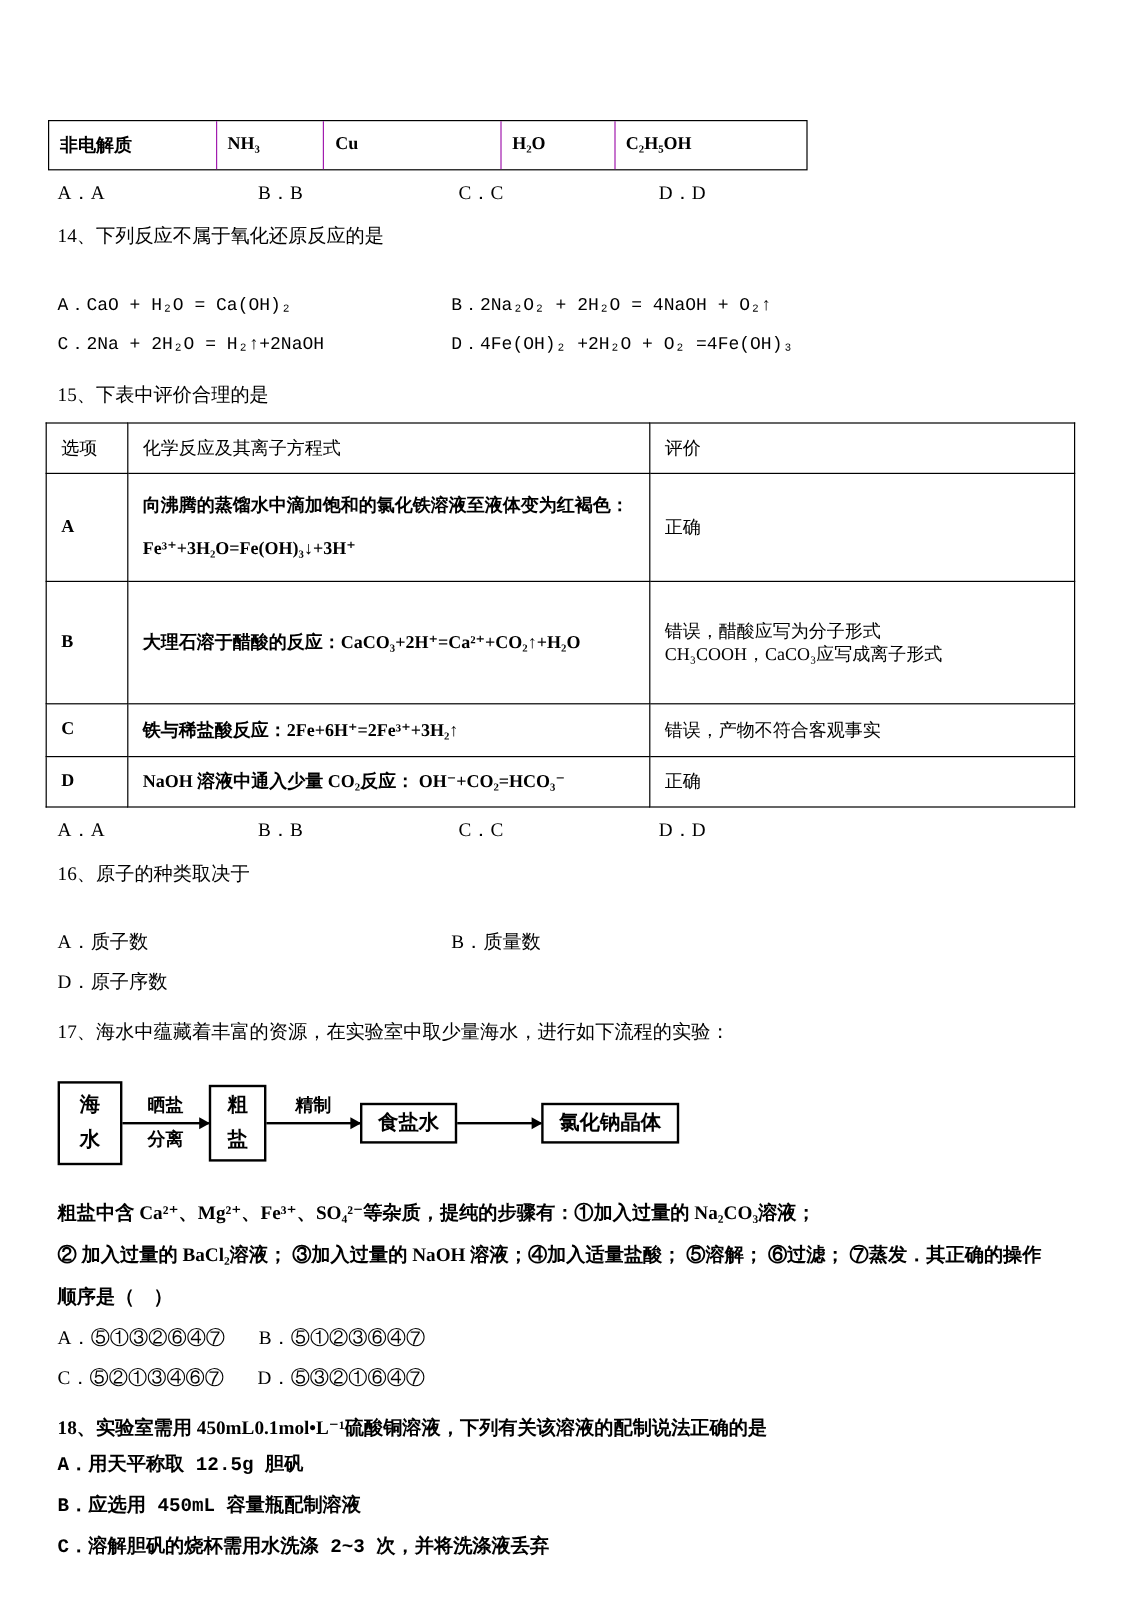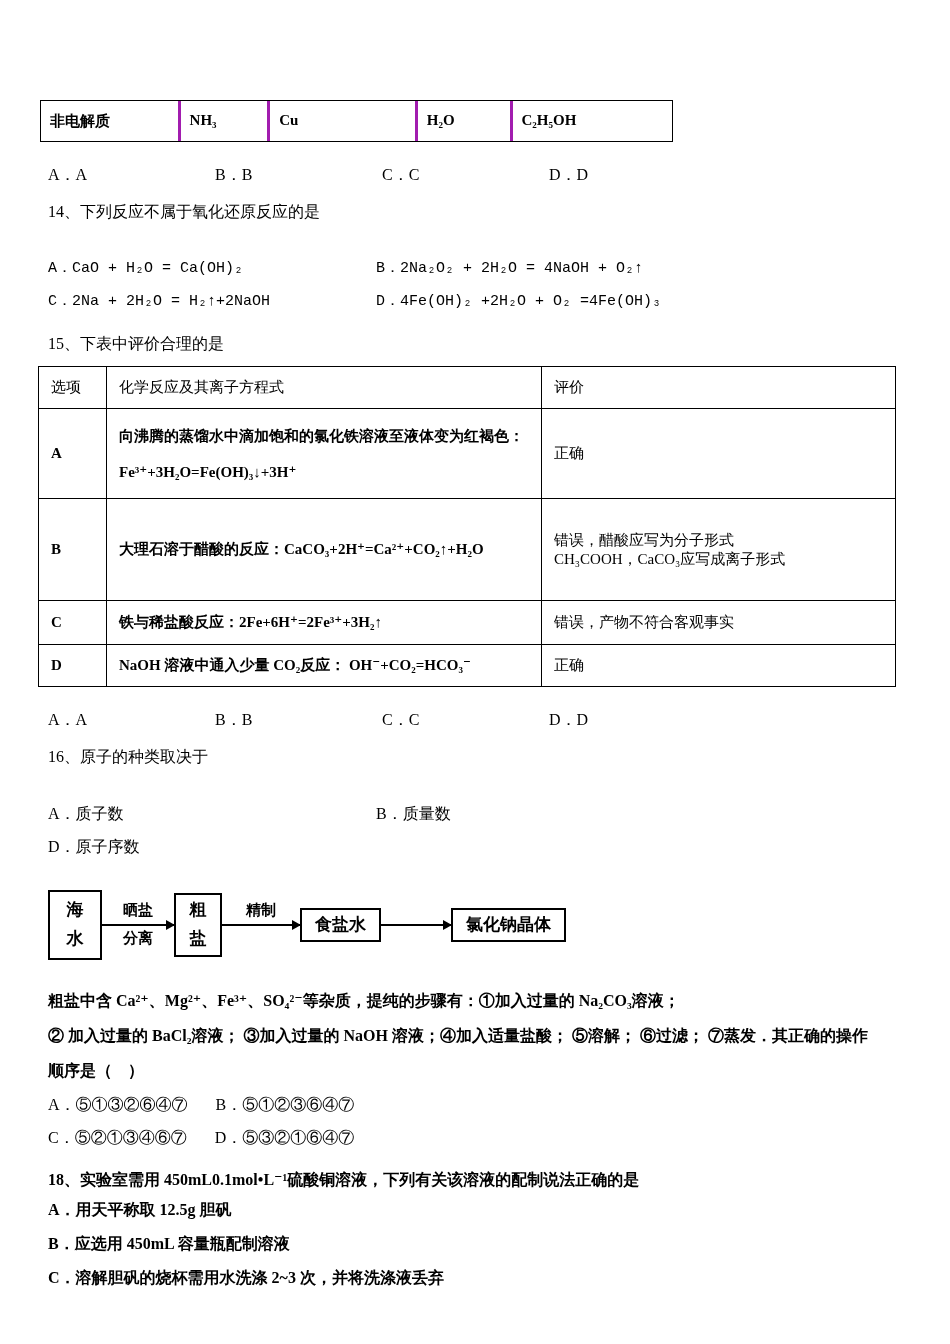--- a/index.html
+++ b/index.html
@@ -6,27 +6,27 @@
   html,body { background:#ffffff; }
   .page {
     width:950px; height:1344px; background:#ffffff; color:#000;
     font-family:"Liberation Serif","DejaVu Serif",serif;
     font-size:16px; position:relative; overflow:hidden;
     padding:100px 55px 0 40px;
   }
 
   
   .table13 { display:flex; width:633px; border:1px solid #000; }
-  .t13-cell { border-right:3px solid #a21caf; padding:11px 9px 10px 9px; font-size:15px; font-weight:bold; }
+  .t13-cell { border-right:1px solid #a21caf; padding:11px 9px 10px 9px; font-size:15px; font-weight:bold; }
   .t13-cell:last-child { border-right:none; }
   .t13-c0 { width:140px; } .t13-c1 { width:90px; } .t13-c2 { width:148px; }
   .t13-c3 { width:95px; } .t13-c4 { width:160px; }
 
   
-  .answers-row { display:flex; margin-top:23px; padding-left:8px; }
+  .answers-row { display:flex; margin-top:9px; padding-left:8px; }
   .answers-row .ans { width:167px; }
 
   .q-title { margin-top:13px; padding-left:8px; line-height:26px; }
   .bold { font-weight:bold; }
 
   .opt-grid { display:grid; grid-template-columns:328px 1fr; padding-left:8px;margin-top:27px; }
   .opt-grid .opt { line-height:33px; }
   .mono { font-family:"Liberation Mono","DejaVu Sans Mono",monospace; font-size:15px; }
 
   
@@ -61,21 +61,21 @@
              font-weight:bold; font-size:15px; white-space:nowrap; }
   .lbl-bottom { position:absolute; top:5px; left:50%; transform:translateX(-50%);
              font-weight:bold; font-size:15px; white-space:nowrap; }
 
   .para-line { padding-left:8px; line-height:35px; font-weight:bold; }
   .para-gap { margin-top:14px; }
 
   .opt-line { display:flex; padding-left:8px; line-height:33px; font-weight:normal; }
   .opt-line .o { margin-right:28px; }
 
-  .q18-opt { padding-left:8px; line-height:34px; font-weight:bold; }
+  .q18-opt { padding-left:8px; line-height:34px; font-weight:bold;font-family:Liberation Mono, monospace; }
 </style>
 </head>
 <body>
 
 <div class="page">
 
   <div class="table13">
     <div class="t13-cell t13-c0">非电解质</div>
     <div class="t13-cell t13-c1">NH₃</div>
     <div class="t13-cell t13-c2">Cu</div>
@@ -144,20 +144,21 @@
     <span class="ans">D．D</span>
   </div>
 
   <div class="q-title">16、原子的种类取决于</div>
   <div class="opt-grid">
     <div class="opt">A．质子数</div>
     <div class="opt">B．质量数</div>
     <div class="opt">D．原子序数</div>
   </div>
 
+  <div class="q-title">17、海水中蕴藏着丰富的资源，在实验室中取少量海水，进行如下流程的实验：</div>
 
   <div class="flow">
     <div class="fbox fbox-v1">海
 水</div>
     <div class="farrow">
       <span class="lbl-top">晒盐</span>
       <div class="fa-line fa-w1"></div>
       <span class="lbl-bottom">分离</span>
     </div>
     <div class="fbox fbox-v2">粗

